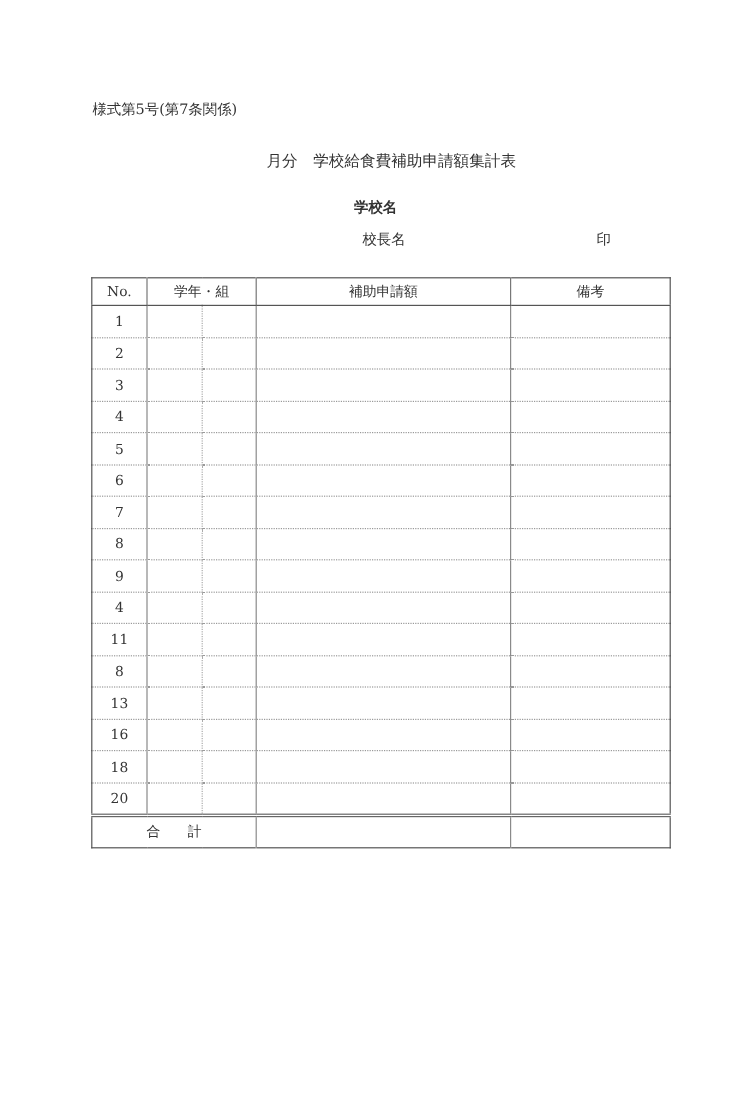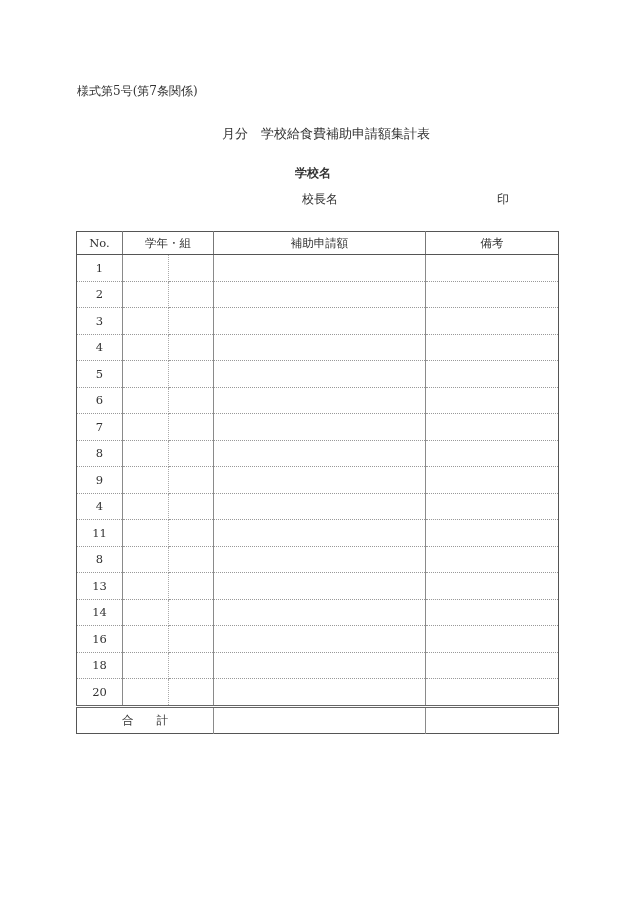--- a/index.html
+++ b/index.html
@@ -213,27 +213,20 @@
         <td class="col-remarks" style="border-right: none;"></td>
       </tr>
       <tr>
         <td class="col-no">13</td>
         <td class="col-grade-cell"></td>
         <td class="col-class-cell"></td>
         <td class="col-amount"></td>
         <td class="col-remarks" style="border-right: none;"></td>
       </tr>
       <tr>
-        <td class="col-no">14</td>
-        <td class="col-grade-cell"></td>
-        <td class="col-class-cell"></td>
-        <td class="col-amount"></td>
-        <td class="col-remarks" style="border-right: none;"></td>
-      </tr>
-      <tr>
         <td class="col-no">16</td>
         <td class="col-grade-cell"></td>
         <td class="col-class-cell"></td>
         <td class="col-amount"></td>
         <td class="col-remarks" style="border-right: none;"></td>
       </tr>
       <tr>
         <td class="col-no">18</td>
         <td class="col-grade-cell"></td>
         <td class="col-class-cell"></td>

